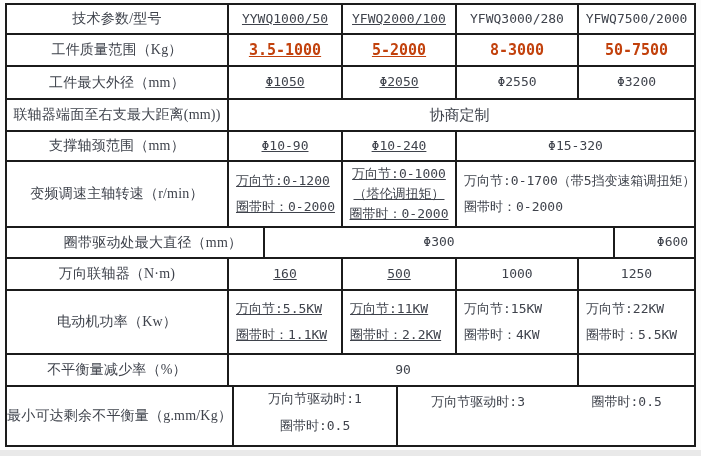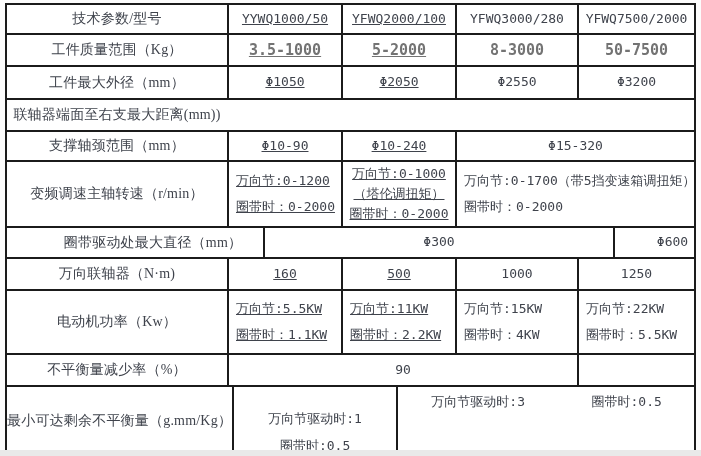--- a/index.html
+++ b/index.html
@@ -32,21 +32,21 @@
     font-size:14px;
     letter-spacing:0.2px;
   }
   .mono { font-family:"DejaVu Sans Mono",monospace; font-size:13px; }
   .w114 { flex:0 0 114px;text-decoration:underline; } .w122 { flex:0 0 122px; } .w117 { flex:0 0 117px; }
   .w239 { flex:0 0 239px; } .w350 { flex:0 0 350px; } .w467 { flex:0 0 463px; }
   .w164 { flex:0 0 164px; } .w303 { flex:0 0 299px; }
   .h28 { min-height:28px;justify-content:center; } .h29 { min-height:29px;padding-left:36px; } .h30 { min-height:30px; }
   .h31 { min-height:31px; } .h58 { min-height:58px; } .h62 { min-height:62px; }
   .h64 { min-height:64px; }
-  .bold { font-weight:bold; font-size:15px; color:#737373; }
+  .bold { font-weight:bold; font-size:15px; color:#c2410c; }
   .multi { flex-direction:column; justify-content:space-evenly; align-items:flex-start;
            padding-left:7px; text-align:left; }
   .multi.ctr { align-items:center; padding-left:0; text-align:center; }
   .pair { justify-content:space-around; align-items:flex-start; padding-top:7px; }
   .page-edge { position:absolute; left:0; bottom:0; width:701px; height:6px; background:#e9e9e9; }
 </style>
 </head>
 <body>
 
 <div class="spec-table">
@@ -70,20 +70,21 @@
   <div class="row h31">
     <div class="cell label">工件最大外径（mm）</div>
     <div class="cell w114 mono">Φ1050</div>
     <div class="cell w114 mono">Φ2050</div>
     <div class="cell w122 mono">Φ2550</div>
     <div class="cell w117 mono">Φ3200</div>
   </div>
 
   <div class="row h30">
     <div class="cell label">联轴器端面至右支最大距离(mm))</div>
+    <div class="cell w467" style="font-size:15px;">协商定制</div>
   </div>
 
   <div class="row h28">
     <div class="cell label">支撑轴颈范围（mm）</div>
     <div class="cell w114 mono">Φ10-90</div>
     <div class="cell w114 mono">Φ10-240</div>
     <div class="cell w239 mono">Φ15-320</div>
   </div>
 
   <div class="row h64">
@@ -138,21 +139,21 @@
   </div>
 
   <div class="row h30">
     <div class="cell label">不平衡量减少率（%）</div>
     <div class="cell w350 mono">90</div>
     <div class="cell w117"></div>
   </div>
 
   <div class="row h58">
     <div class="cell label">最小可达剩余不平衡量（g.mm/Kg）</div>
-    <div class="cell w164 mono multi ctr" style="justify-content:flex-start; padding-top:24px; row-gap:11px;">
+    <div class="cell w164 mono multi ctr" style="justify-content:flex-start; padding-top:4px; row-gap:11px;">
       <span>万向节驱动时:1</span>
       <span>圈带时:0.5</span>
     </div>
     <div class="cell w303 mono pair">
       <span>万向节驱动时:3</span>
       <span>圈带时:0.5</span>
     </div>
   </div>
 
 </div>

